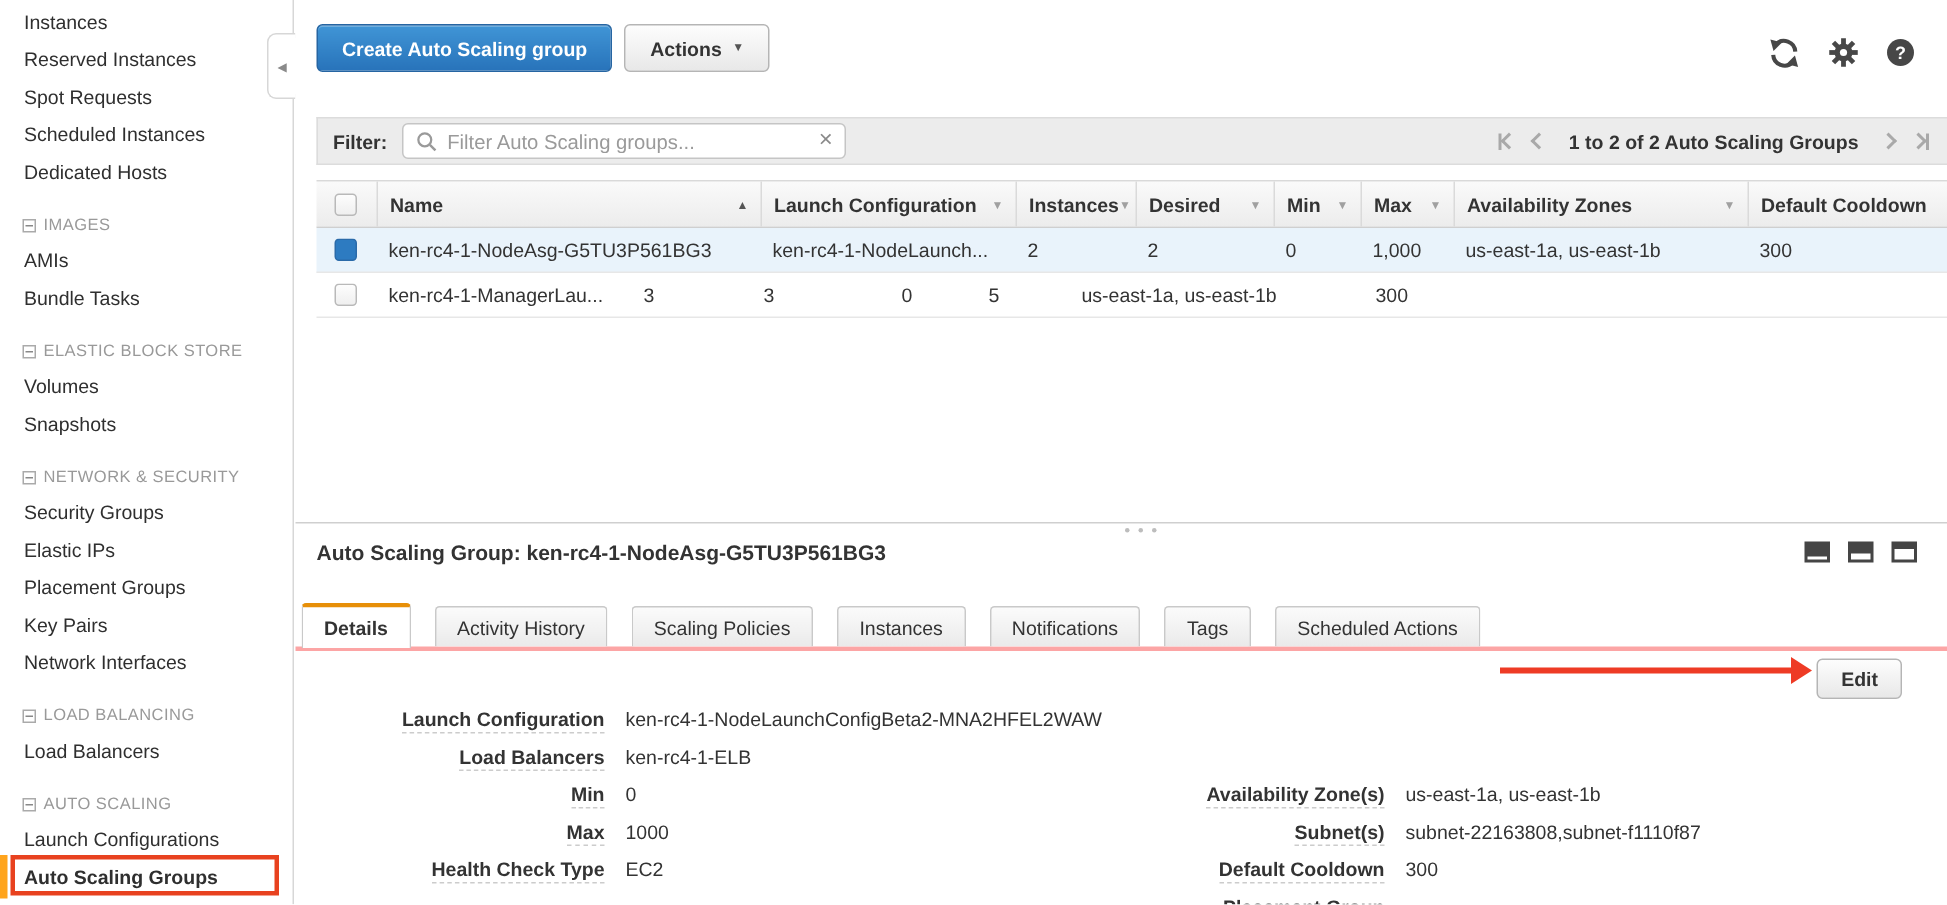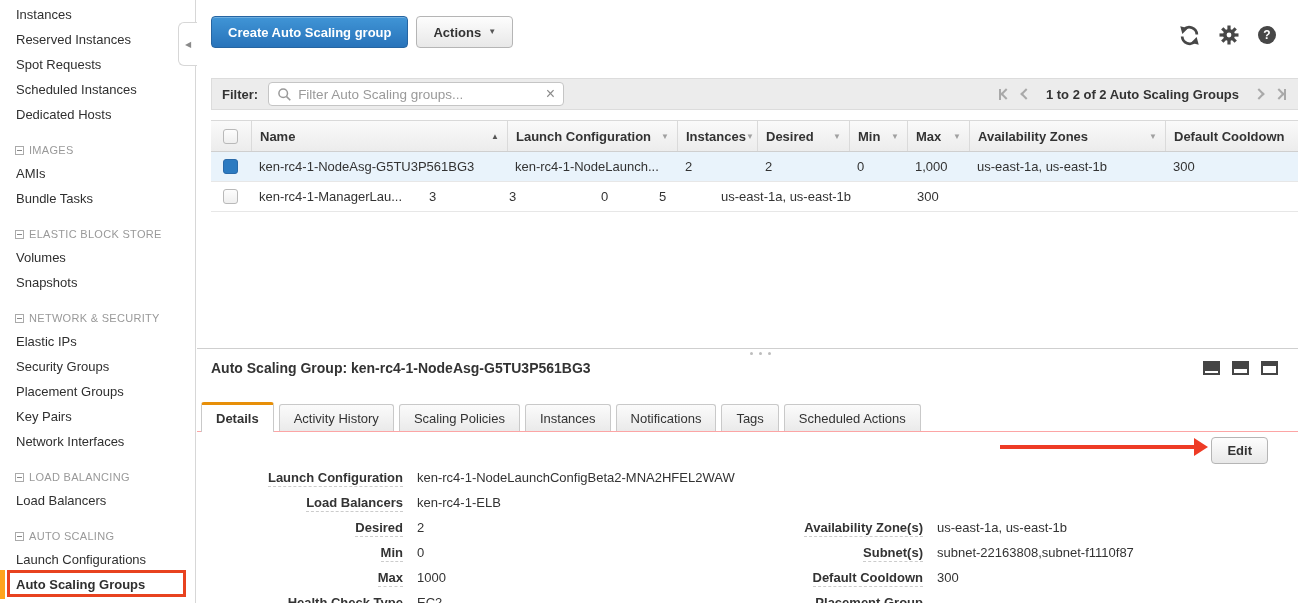--- a/index.html
+++ b/index.html
@@ -119,21 +119,21 @@
   .dots { position:absolute; left:553px; top:3px; display:flex; gap:6px; }
   .dot { width:3px; height:3px; border-radius:50%; background:#bdbdbd; }
   
   .detail-head { display:flex; align-items:center; padding:2px 20px 0 14px; height:22px; }
   .detail-title { font-weight:bold; font-size:14px; color:#333; }
   .pane-icons { margin-left:auto; display:flex; gap:12px; }
   .pane-ic { width:17px; height:14px; background:#454545; position:relative; cursor:pointer; display:inline-block; }
   .pane-ic i { position:absolute; left:2px; right:2px; bottom:2px; background:#fff; display:block; }
   .pane-ic.p1 i { height:2px; } .pane-ic.p2 i { height:4px; } .pane-ic.p3 i { height:7px; }
   
-  .tabs { display:flex; align-items:flex-end; gap:5px; padding-left:4px; margin-top:24px; border-bottom:1px solid #fca5a5; }
+  .tabs { display:flex; align-items:flex-end; gap:16px; padding-left:4px; margin-top:24px; border-bottom:3px solid #fca5a5; }
   .tab {
     height:27px; padding:0 14px; display:flex; align-items:center;
     background:linear-gradient(#fbfbfb,#eaeaea); border:1px solid #c9c9c9; border-bottom:none;
     border-radius:3px 3px 0 0; cursor:pointer; color:#333; white-space:nowrap;
   }
   .tab.active {
     height:30px; background:#fff; font-weight:bold;
     border-top:3px solid #e78f08; margin-bottom:-1px; padding-bottom:1px;
   }
   .detail-body { position:relative; height:172px; }
@@ -187,22 +187,22 @@
     <ul class="nav">
       <li class="nav-item">Volumes</li>
       <li class="nav-item">Snapshots</li>
     </ul>
 
     <div class="section-header">
       <span class="minus-box"></span>
       <span>NETWORK &amp; SECURITY</span>
     </div>
     <ul class="nav">
+      <li class="nav-item">Security Groups</li>
       <li class="nav-item">Elastic IPs</li>
-      <li class="nav-item">Security Groups</li>
       <li class="nav-item">Placement Groups</li>
       <li class="nav-item">Key Pairs</li>
       <li class="nav-item">Network Interfaces</li>
     </ul>
 
     <div class="section-header">
       <span class="minus-box"></span>
       <span>LOAD BALANCING</span>
     </div>
     <ul class="nav">
@@ -393,23 +393,20 @@
         <button class="btn btn-default edit-btn">Edit</button>
 
         <div class="fields-left">
           <div class="frow">
             <span class="flabel-wrap"><span class="flabel">Launch Configuration</span></span><span class="fvalue">ken-rc4-1-NodeLaunchConfigBeta2-MNA2HFEL2WAW</span>
           </div>
           <div class="frow">
             <span class="flabel-wrap"><span class="flabel">Load Balancers</span></span><span class="fvalue">ken-rc4-1-ELB</span>
           </div>
           <div class="frow">
-            <span class="flabel-wrap"><span class="flabel">Desired</span></span><span class="fvalue">2</span>
-          </div>
-          <div class="frow">
             <span class="flabel-wrap"><span class="flabel">Min</span></span><span class="fvalue">0</span>
           </div>
           <div class="frow">
             <span class="flabel-wrap"><span class="flabel">Max</span></span><span class="fvalue">1000</span>
           </div>
           <div class="frow">
             <span class="flabel-wrap"><span class="flabel">Health Check Type</span></span><span class="fvalue">EC2</span>
           </div>
         </div>
 

